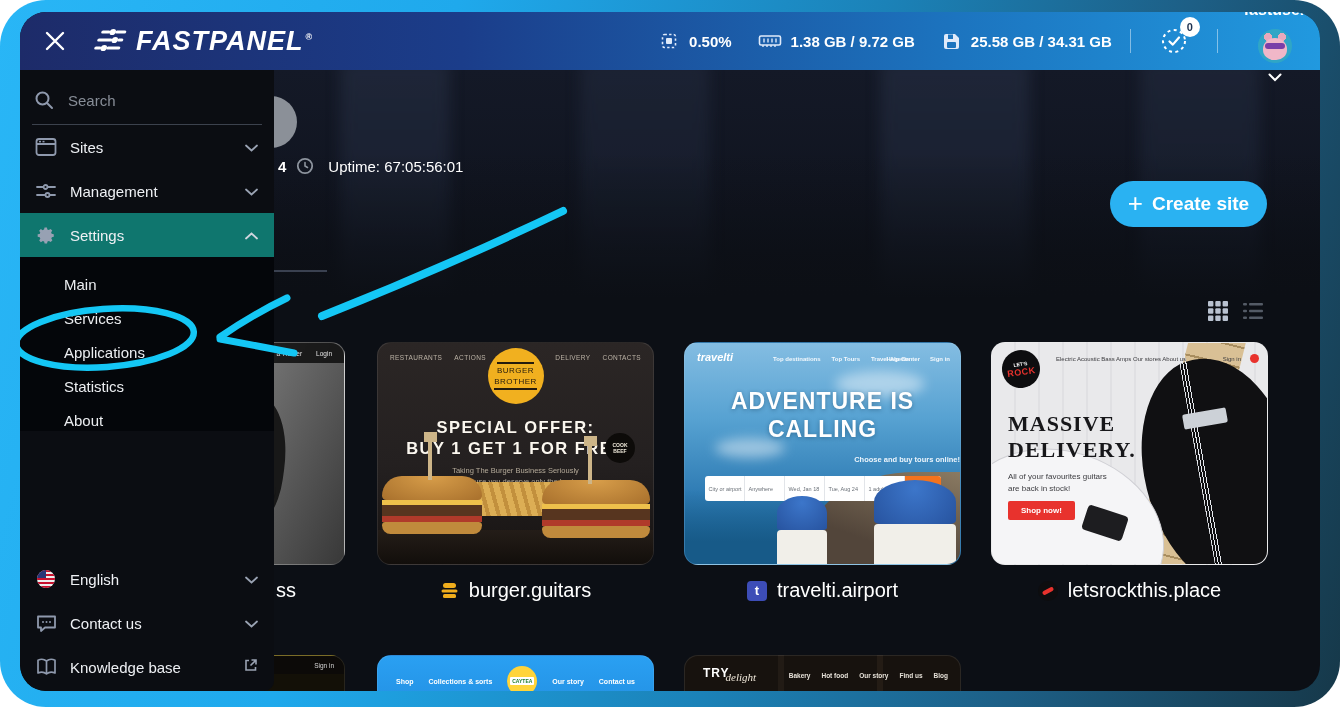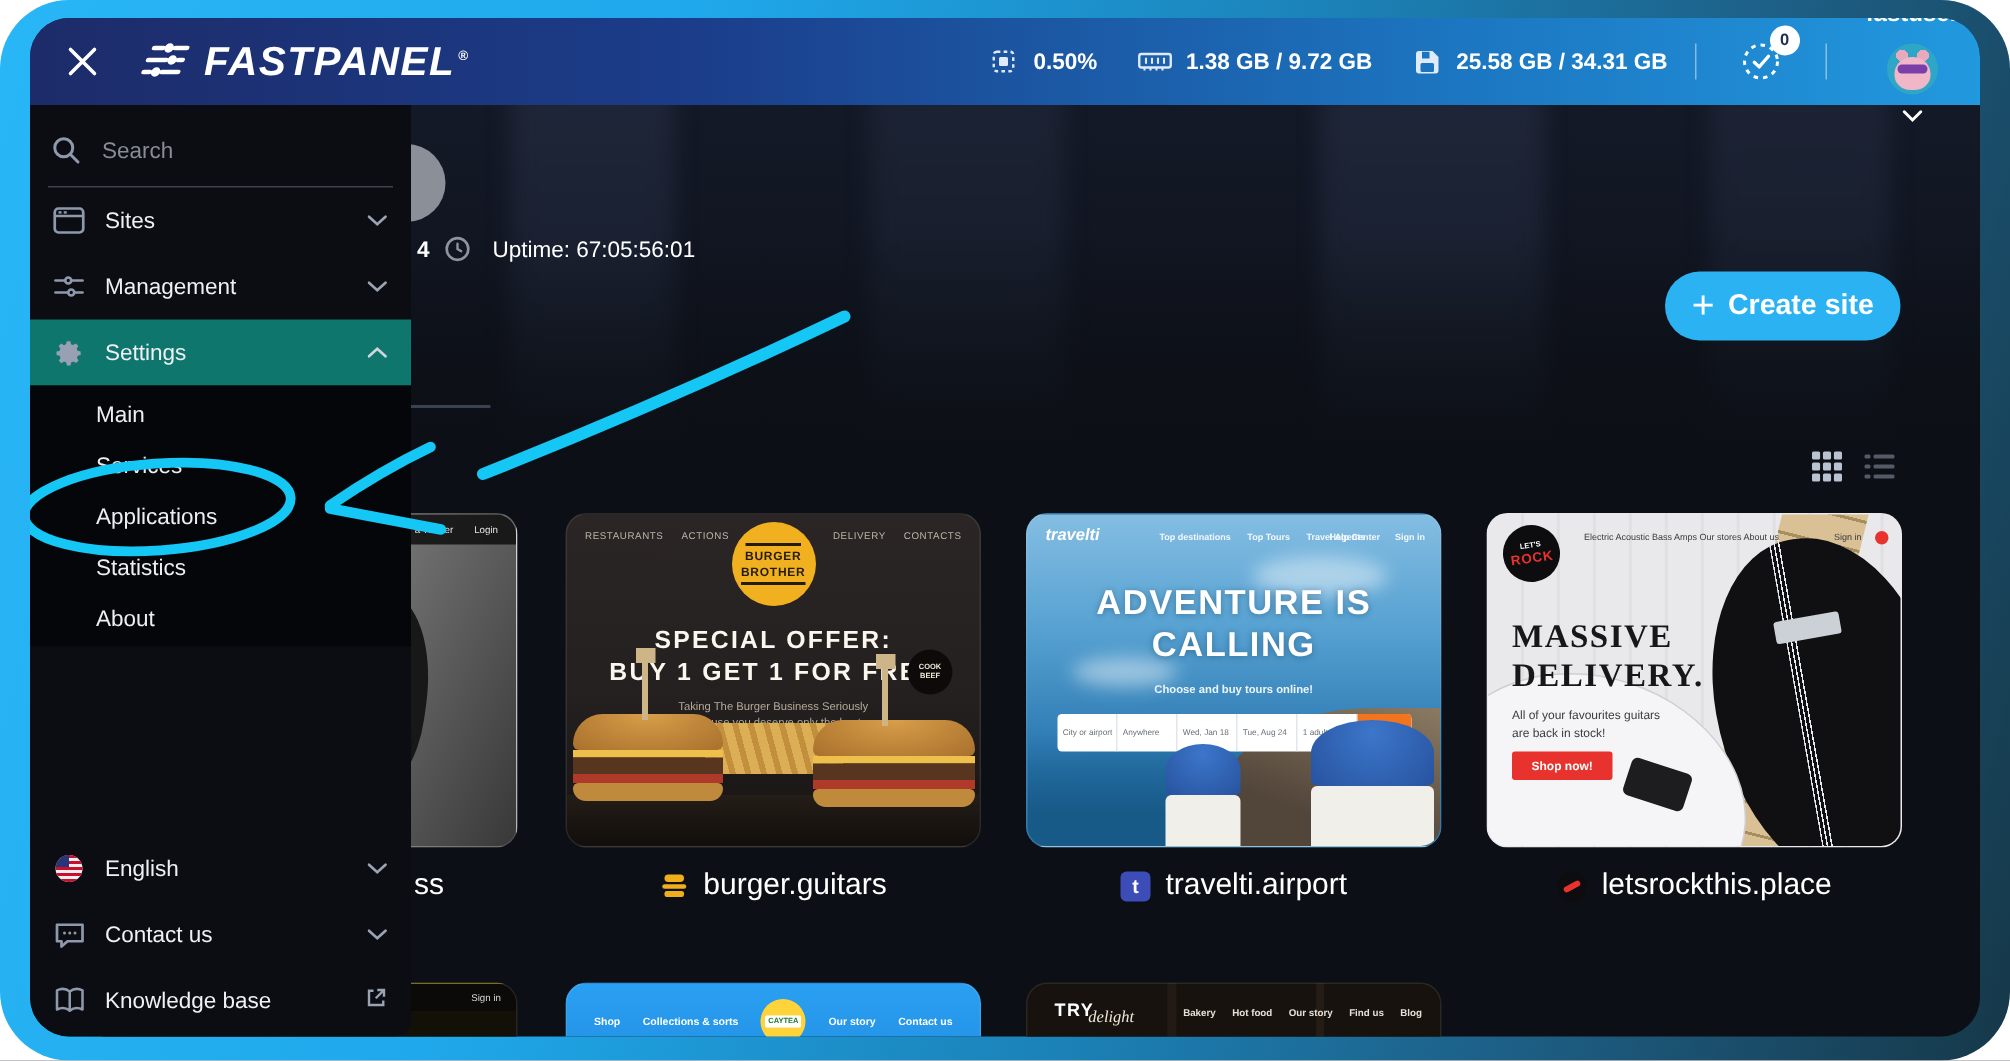--- a/index.html
+++ b/index.html
@@ -38,21 +38,21 @@
     border-radius:0 0 10px 26px;display:flex;flex-direction:column;color:#eef0f4;}
   .search-row{height:55px;margin:0 12px;display:flex;align-items:center;gap:12px;border-bottom:1px solid #3c424d;padding:6px 2px 0 2px;}
   .search-row input{background:transparent;border:none;outline:none;color:#cfd3da;font-size:15px;width:150px;font-family:"Liberation Sans",sans-serif;}
   .search-row input::placeholder{color:#878d97;}
   .menu-row{height:44px;display:flex;align-items:center;padding:0 16px 0 14px;cursor:pointer;}
   .menu-row .mi{width:24px;display:flex;justify-content:center;}
   .menu-row .ml{margin-left:12px;font-size:15px;font-weight:500;}
   .menu-row .chev{margin-left:auto;}
   .menu-row.active{background:#0f766e;}
   .submenu{background:#04060a;padding:2px 0;}
-  .sub-row{height:34px;display:flex;align-items:center;padding-left:44px;font-size:15px;color:#eceef1;cursor:pointer;}
+  .sub-row{height:34px;display:flex;align-items:flex-end;padding-left:44px;font-size:15px;color:#eceef1;cursor:pointer;}
   .sb-spacer{flex:1;background:#0b0d12;}
   .bottom-rows{padding-bottom:2px;}
 
   
   .main{position:absolute;left:0;top:58px;width:1300px;height:621px;z-index:10;}
   .hero{position:absolute;left:0;top:0;width:100%;height:238px;overflow:hidden;
     background:linear-gradient(180deg,#141927 0%,#10141f 60%,#0c0f15 100%);}
   .rack{position:absolute;top:-10px;height:250px;background:linear-gradient(180deg,#222a3d,#171d2c);filter:blur(7px);opacity:.8;border-radius:8px;}
   .hero-fade{position:absolute;inset:0;background:linear-gradient(180deg,rgba(12,15,21,0) 35%,#0c0f15 96%);}
   .srv-avatar{position:absolute;left:225px;top:26px;width:52px;height:52px;border-radius:50%;background:#8b9098;}
@@ -82,21 +82,21 @@
   .t-fit .win{position:absolute;left:28px;top:58px;width:70px;height:90px;background:
      linear-gradient(90deg,#e8e8e8 0 14px,transparent 14px 22px,#dcdcdc 22px 36px,transparent 36px 44px,#d0d0d0 44px 58px,transparent 58px);opacity:.5;}
 
   
   .t-bur{background:linear-gradient(180deg,#2b2625 0%,#242020 55%,#171312 100%);}
   .t-bur .topnav{position:absolute;top:11px;left:12px;right:12px;display:flex;justify-content:space-between;
     font-size:6.5px;color:#bcb3a6;letter-spacing:.4px;}
   .t-bur .nav-half{display:flex;gap:12px;}
   .t-bur .blogo{position:absolute;left:50%;top:5px;transform:translateX(-50%);width:56px;height:56px;border-radius:50%;
     background:#f1b01f;display:flex;flex-direction:column;align-items:center;justify-content:center;color:#241b0d;
-    font-size:8px;font-weight:700;letter-spacing:.5px;}
+    font-size:8px;font-weight:400;letter-spacing:.5px;}
   .t-bur .blogo span{border-top:1.5px solid #241b0d;border-bottom:1.5px solid #241b0d;padding:1px 0;border-width:0;}
   .t-bur .blogo .l1{border-top:2px solid #241b0d;padding-top:2px;}
   .t-bur .blogo .l2{border-bottom:2px solid #241b0d;padding-bottom:2px;}
   .t-bur .head{position:absolute;top:74px;width:100%;text-align:center;color:#fbf7ef;font-weight:700;
     font-size:16.5px;letter-spacing:1.5px;line-height:21px;}
   .t-bur .subs{position:absolute;top:122px;width:100%;text-align:center;color:#b3a998;font-size:7.5px;line-height:11px;}
   .t-bur .see-btn{position:absolute;top:146px;left:50%;transform:translateX(-50%);background:#efa91c;color:#2a2116;
     font-size:7px;font-weight:700;padding:5px 18px;border-radius:2px;letter-spacing:.6px;}
   .t-bur .tray{position:absolute;bottom:0;width:100%;height:34px;background:linear-gradient(180deg,#241d18,#120e0b);}
   .t-bur .fries{position:absolute;left:92px;bottom:48px;width:92px;height:34px;border-radius:6px 6px 0 0;
@@ -114,21 +114,21 @@
     color:#efe9da;font-size:5px;font-weight:700;display:flex;flex-direction:column;align-items:center;justify-content:center;line-height:6px;}
 
   
   .t-tra{background:linear-gradient(180deg,#84bde2 0%,#57a2d2 34%,#2f7cb4 68%,#1f6aa0 100%);}
   .t-tra .cloud{position:absolute;background:#fff;opacity:.45;filter:blur(6px);border-radius:50%;}
   .t-tra .tlogo{position:absolute;left:12px;top:8px;color:#fff;font-size:11px;font-weight:700;font-style:italic;}
   .t-tra .tnav{position:absolute;left:88px;top:13px;display:flex;gap:11px;font-size:6px;font-weight:700;color:#f2f8fd;}
   .t-tra .tnav2{position:absolute;right:10px;top:13px;display:flex;gap:10px;font-size:6px;font-weight:700;color:#f2f8fd;}
   .t-tra .head{position:absolute;top:44px;width:100%;text-align:center;color:#fff;font-weight:800;font-size:23px;
     line-height:28px;letter-spacing:1px;text-shadow:0 1px 4px rgba(20,60,90,.45);}
-  .t-tra .sub{position:absolute;top:112px;width:100%;text-align:center;color:#ecf5fc;font-size:7.5px;font-weight:700;}
+  .t-tra .sub{position:absolute;top:112px;width:100%;text-align:right;color:#ecf5fc;font-size:7.5px;font-weight:700;}
   .t-tra .sbar{position:absolute;left:50%;top:133px;transform:translateX(-50%);width:236px;height:25px;background:#fff;
     border-radius:3px;display:flex;align-items:stretch;overflow:hidden;}
   .t-tra .cell{flex:1;border-right:1px solid #e2e5e9;font-size:5.5px;color:#6a7077;display:flex;align-items:center;padding-left:4px;}
   .t-tra .sbtn{width:36px;background:#f4731d;color:#fff;font-size:6px;font-weight:700;display:flex;align-items:center;justify-content:center;}
   .t-tra .sea{position:absolute;left:0;bottom:0;width:60%;height:74px;background:linear-gradient(180deg,rgba(26,97,143,0),#175a88 70%);}
   .t-tra .cliff{position:absolute;right:0;bottom:0;width:54%;height:92px;background:linear-gradient(200deg,#8a7a62,#52453a 70%);
     border-radius:70% 0 0 0;}
   .dome{position:absolute;}
   .dome .body{background:#f1efe9;border-radius:4px 4px 0 0;}
   .dome .cap{background:radial-gradient(circle at 50% 20%,#3c76ca,#27539f);border-radius:50% 50% 8% 8%;}

